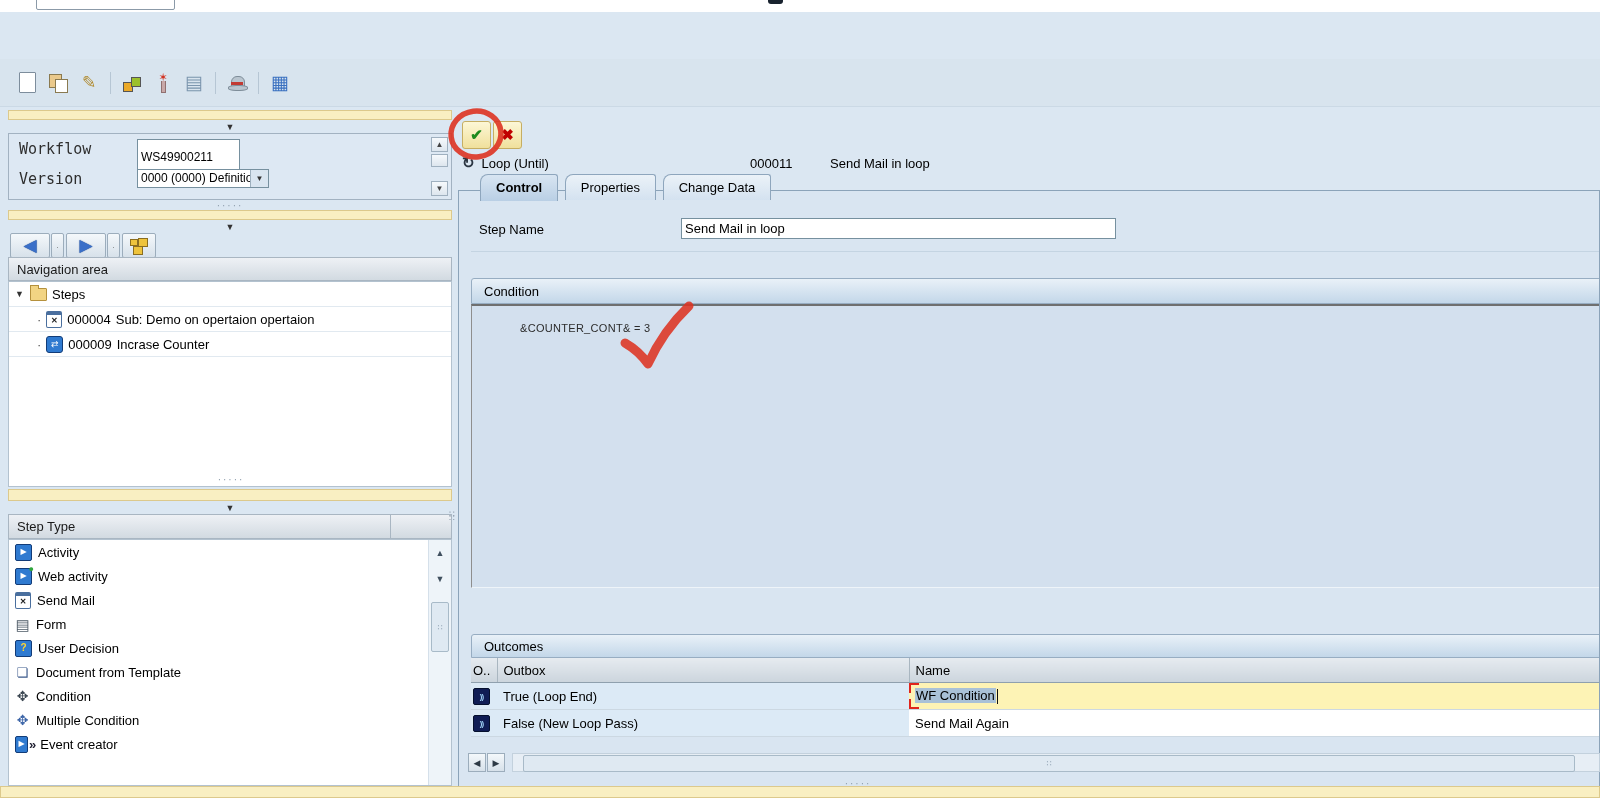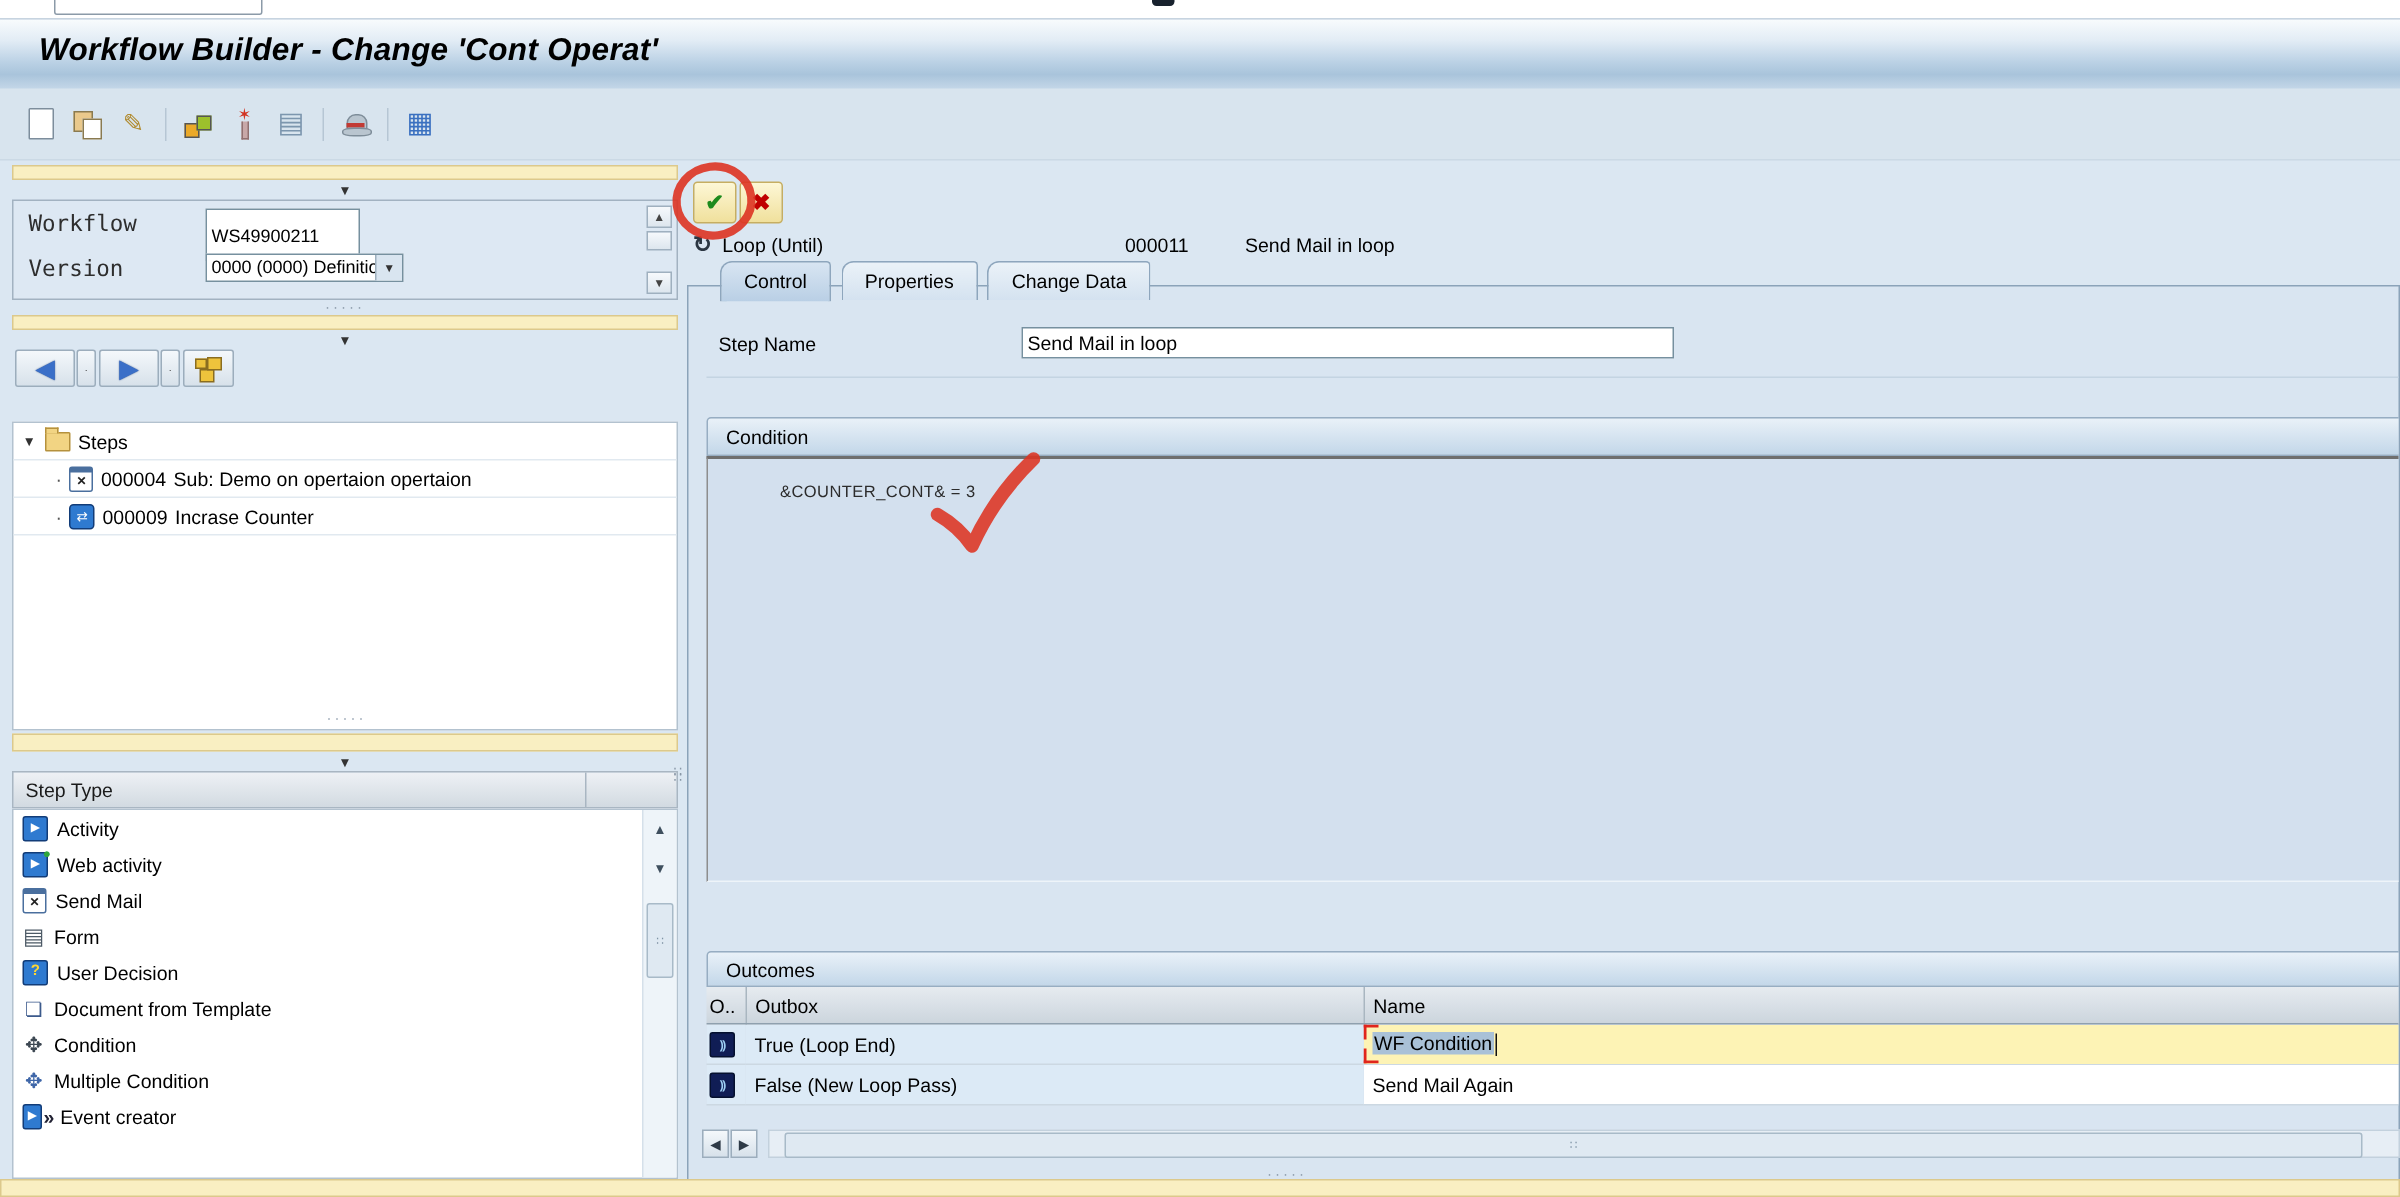--- a/index.html
+++ b/index.html
@@ -84,21 +84,21 @@
          display:flex;align-items:center;justify-content:center;color:#7f93a5;font-size:8px;}
 
   
   .rightpanel{left:458px;top:110px;width:1142px;height:676px;}
   .ybtn{background:linear-gradient(180deg,#fdf7d6,#f0e09c);border:1px solid #c6ae62;border-radius:3px;
         width:27px;height:26px;display:flex;align-items:center;justify-content:center;font-size:15px;font-weight:bold;}
   .looprow{display:flex;align-items:center;height:22px;}
   .tab{position:relative;display:inline-block;height:25px;line-height:25px;padding:0 15px;margin-right:3px;
        border:1px solid #8ea6bd;border-bottom:none;border-radius:8px 3px 0 0;
        background:linear-gradient(180deg,#ebf2f8,#d4e2f0);}
-  .tab.active{background:linear-gradient(180deg,#d8e5f2,#b9cfe5);height:26px;z-index:3;font-weight:normal;}
+  .tab.active{background:linear-gradient(180deg,#d8e5f2,#b9cfe5);height:26px;z-index:3;font-weight:bold;}
   .contentbox{background:#d9e5f1;border:1px solid #8ba3b9;box-sizing:border-box;overflow:hidden;}
   .grphdr{background:linear-gradient(180deg,#e9f1f8,#c3d7e9);border:1px solid #97adc2;border-radius:3px 3px 0 0;
           box-sizing:border-box;line-height:24px;padding-left:12px;}
   .condbody{background:#d3e0ee;border-left:1px solid #8e8e8e;border-right:1px solid #b9c9d8;border-bottom:1px solid #eef4f9;
             border-top:2px solid #6f6f6f;box-sizing:border-box;}
   .condexpr{font-size:11px;color:#2c2c2c;letter-spacing:.3px;}
   .otable{width:100%;border-collapse:collapse;table-layout:fixed;}
   .otable th{background:linear-gradient(180deg,#e6ebf0,#ccd5dd);border-right:1px solid #a9b6c0;border-bottom:1px solid #8fa0ae;
              font-weight:normal;text-align:left;padding:0 6px;height:24px;}
   .otable td{height:26px;border-bottom:1px solid #ccd8e2;padding:0 6px;overflow:hidden;white-space:nowrap;}
@@ -118,23 +118,20 @@
 </style>
 </head>
 <body>
 
 <div class="screen">
 
   <div class="abs topstrip"></div>
   <div class="abs cmdfield"></div>
   <div class="abs speck"></div>
 
-  <div class="abs titlebar">
-    <div class="ttl">Workflow Builder - Change 'Cont Operat'</div>
-  </div>
 
   <div class="abs toolbar">
     <div class="tbtn">
         <div class="pg"></div>
       </div>
     <div class="tbtn">
       <div class="cpy">
           <i class="a"></i>
           <i class="b"></i>
         </div>
@@ -213,20 +210,21 @@
         <span class="bluearr">▶</span>
       </div>
       <div class="abs navbtn" style="left:99px;top:0;width:13px;height:25px;">
           <span style="font-size:7px;color:#444;">.</span>
         </div>
       <div class="abs navbtn" style="left:114px;top:0;width:34px;height:25px;">
         <div style="width:6px;height:5px;background:#eec33c;border:1px solid #8a6d20;box-shadow:9px 0 0 #eec33c,9px 0 0 1px #8a6d20,4px 8px 0 #eec33c,4px 8px 0 1px #8a6d20;margin:-6px 10px 0 0;"></div>
       </div>
     </div>
 
+    <div class="abs hdrband" style="left:0;top:147px;width:444px;height:24px;">Navigation area</div>
     <div class="abs whitebox" style="left:0;top:171px;width:444px;height:206px;">
       <div class="treerow">
         <span class="exp">▼</span>
         <span class="folder"></span>
         <span>Steps</span>
       </div>
       <div class="treerow" style="padding-left:28px;">
         <span style="color:#555;">·</span>
         <span class="icsq ic-win">
             <span>✕</span>

